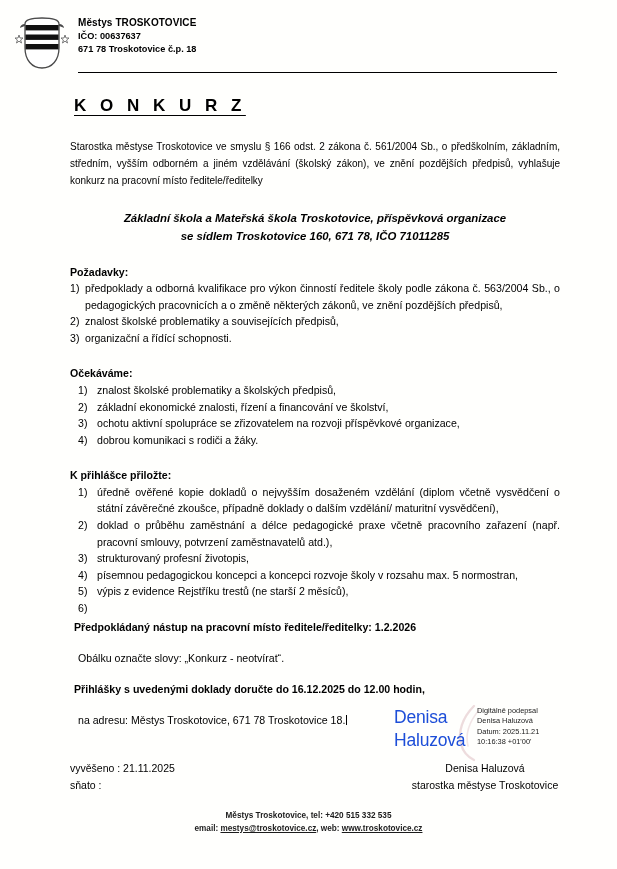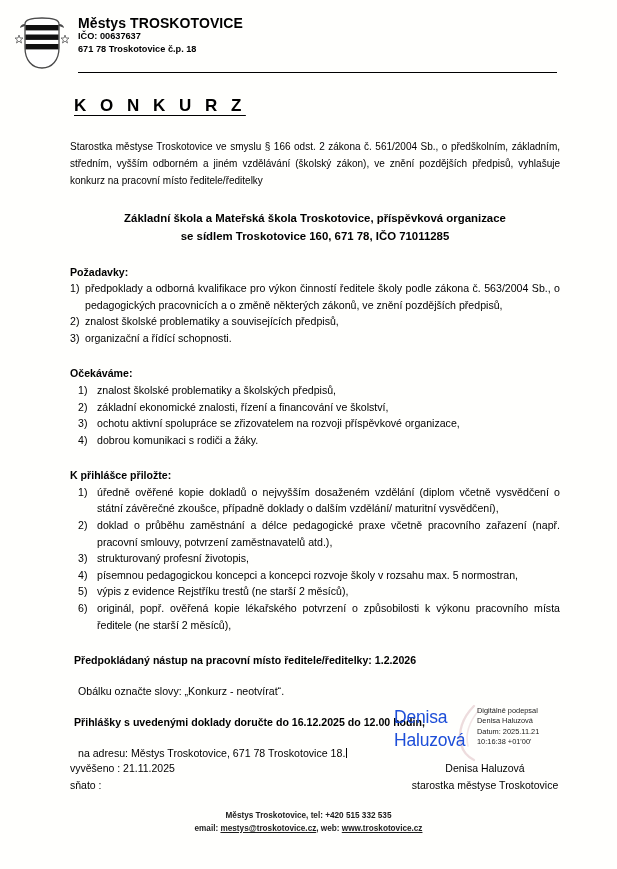--- a/index.html
+++ b/index.html
@@ -38,21 +38,21 @@
     top: 14px;
     width: 58px;
     height: 58px;
   }
   .org-block {
     position: absolute;
     left: 78px;
     top: 16px;
   }
   .org-name {
-    font-size: 14px;
+    font-size: 10px;
     font-weight: bold;
     line-height: 14px;
     letter-spacing: 0.1px;
     white-space: nowrap;
   }
   .org-ico,
   .org-addr {
     font-size: 9.2px;
     font-weight: bold;
     line-height: 13px;
@@ -92,20 +92,21 @@
     text-align: justify;
     margin: 0;
   }
 
   .school-block {
     text-align: center;
     font-weight: bold;
     font-size: 11.4px;
     line-height: 18px;
     margin: 19px 0 0 0;
+    font-style: italic;
   }
 
   .section {
     margin-top: 19px;
   }
   .section-title {
     font-size: 10.6px;
     font-weight: bold;
     line-height: 16.5px;
     margin: 0;
@@ -342,21 +343,20 @@
         <li>
           <span class="marker">4)</span>
           <span>písemnou pedagogickou koncepci a koncepci rozvoje školy v rozsahu max. 5 normostran,</span>
         </li>
         <li>
           <span class="marker">5)</span>
           <span>výpis z evidence Rejstříku trestů (ne starší 2 měsíců),</span>
         </li>
         <li>
           <span class="marker">6)</span>
-          <span>originál, popř. ověřená kopie lékařského potvrzení o způsobilosti k výkonu pracovního místa ředitele (ne starší 2 měsíců),</span>
         </li>
       </ol>
     </div>
 
     <div class="section">
       <p class="notice bold">Předpokládaný nástup na pracovní místo ředitele/ředitelky: 1.2.2026</p>
       <p class="notice notice-gap indent-1">Obálku označte slovy: „Konkurz - neotvírat“.</p>
       <p class="notice bold notice-gap">Přihlášky s uvedenými doklady doručte do 16.12.2025 do 12.00 hodin,</p>
       <p class="notice notice-gap indent-1"><span>na adresu: Městys Troskotovice, 671 78 Troskotovice 18.</span><span class="caret"></span></p>
     </div>

